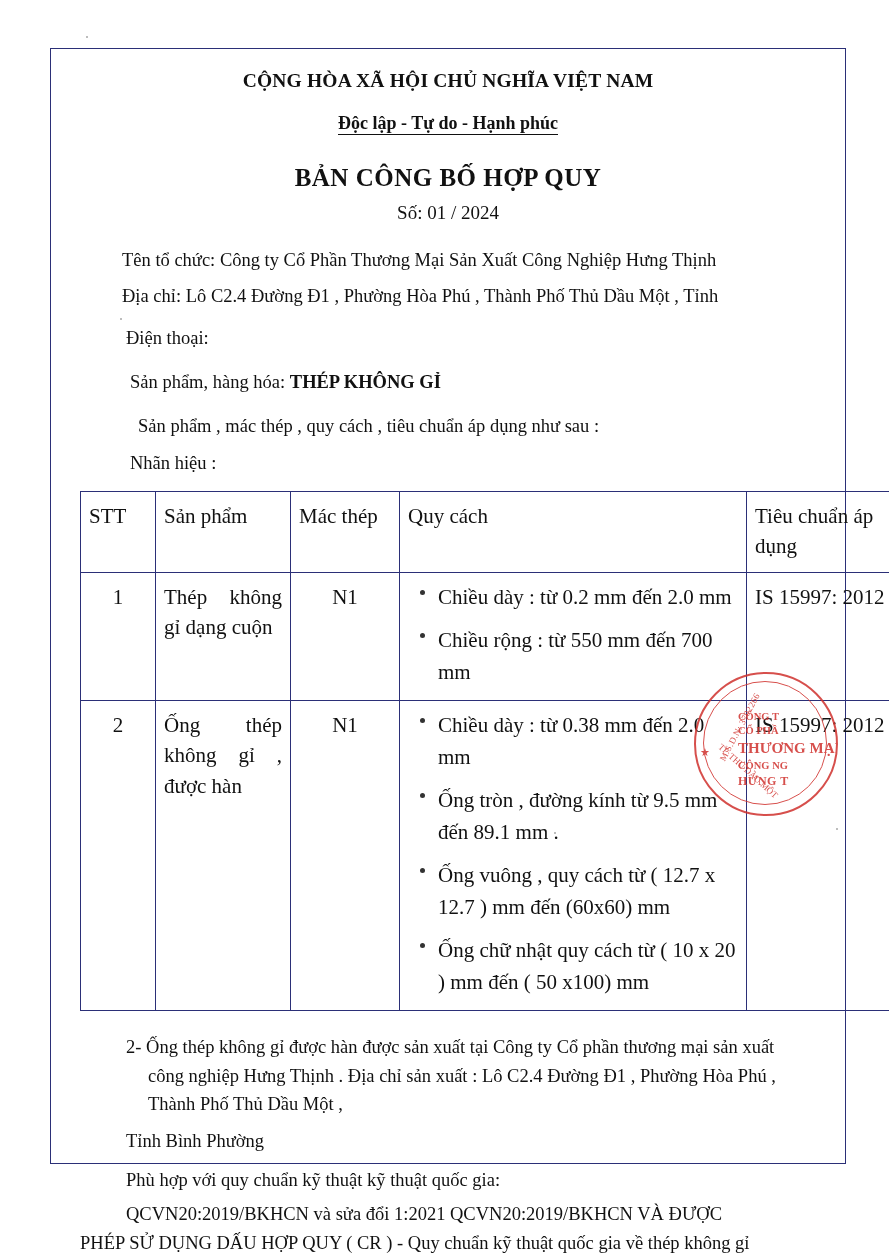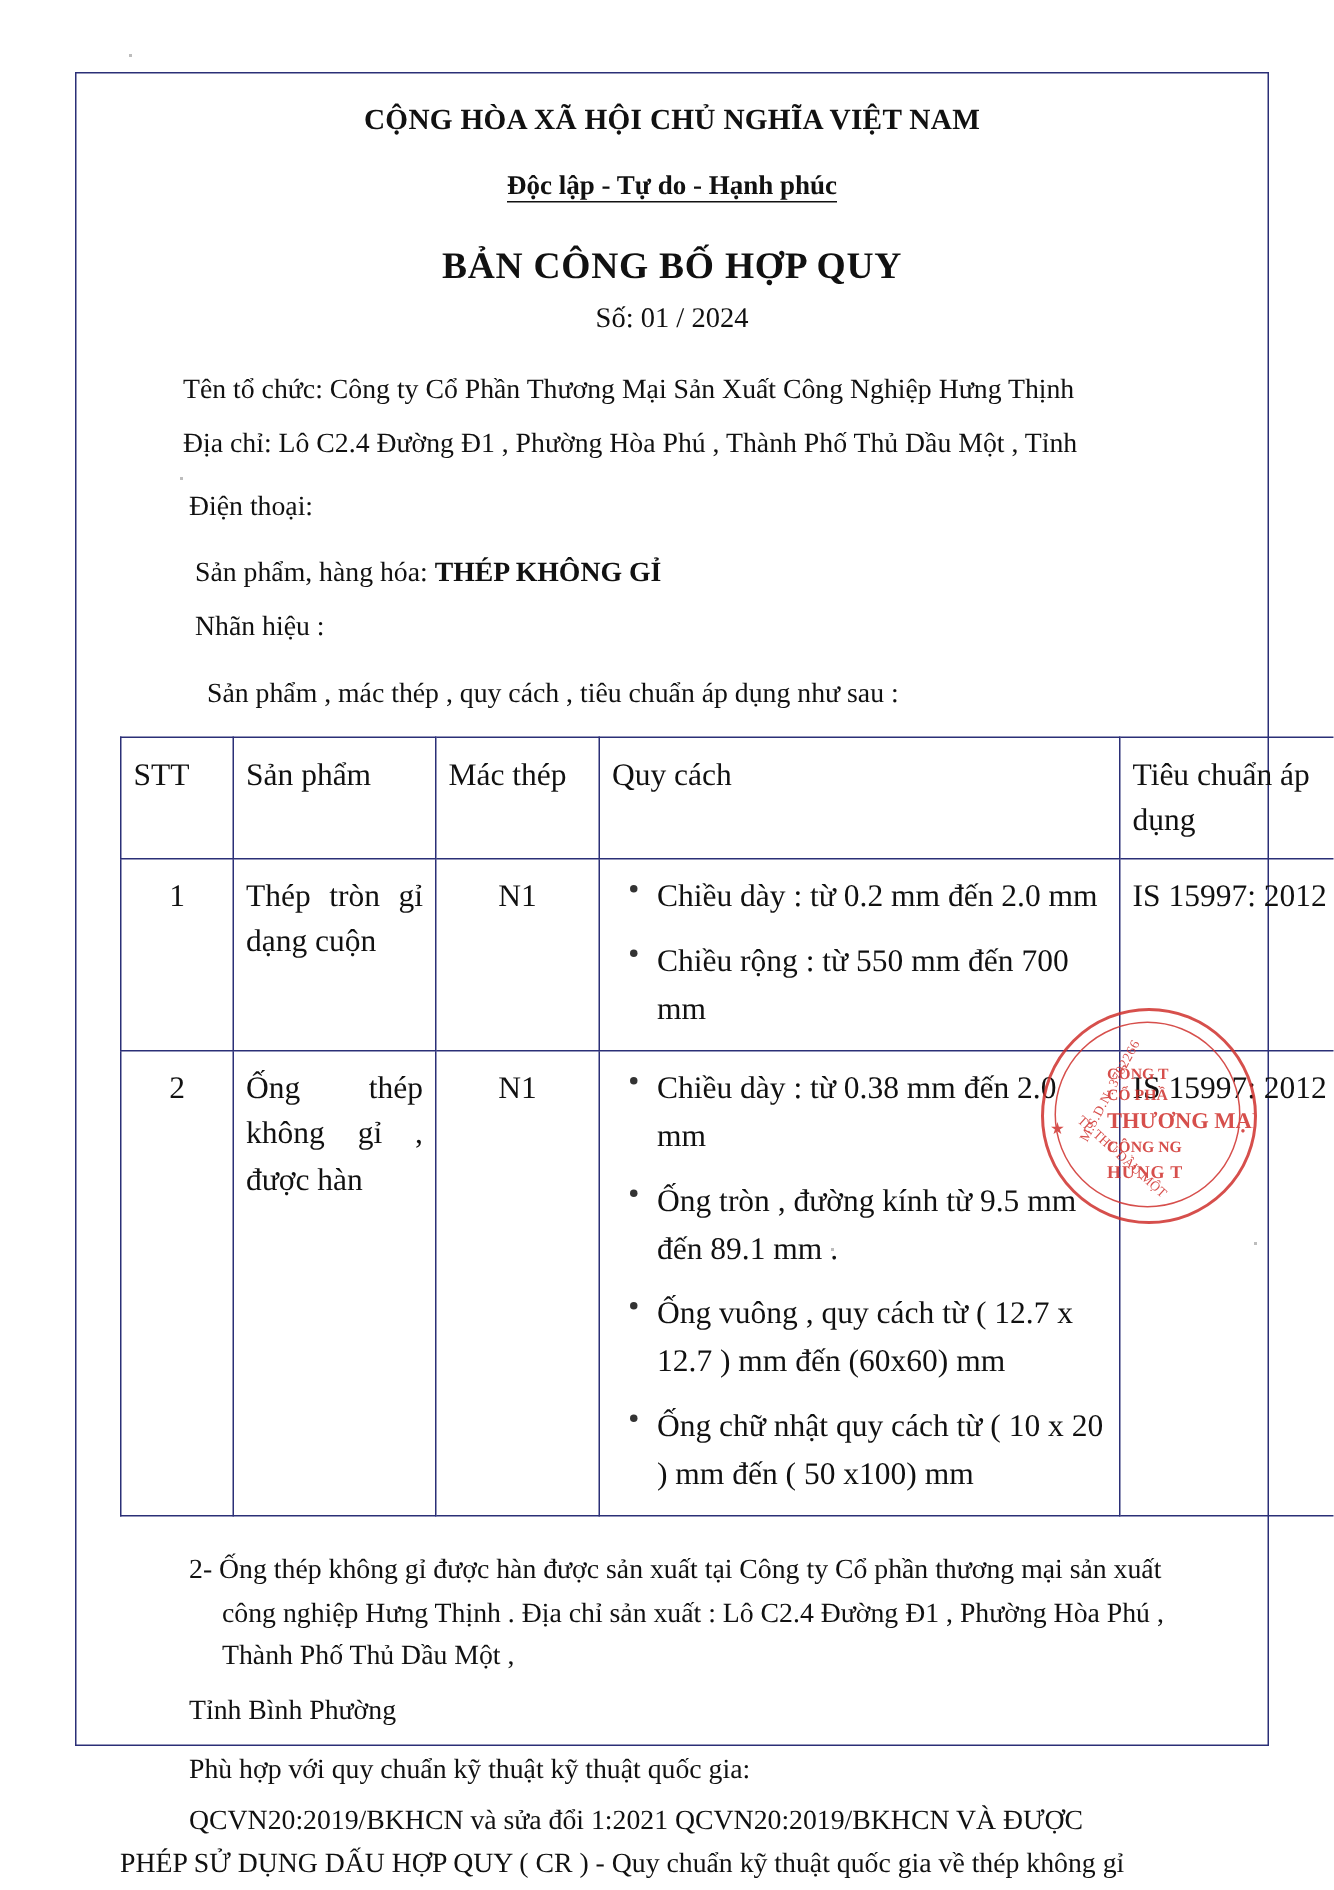--- a/index.html
+++ b/index.html
@@ -220,41 +220,41 @@
     <div class="para p-phone">
       <span>Điện thoại:</span>
       <span></span>
     </div>
 
     <div class="para p-prod">
       <span>Sản phẩm, hàng hóa:</span>
       <span class="bold">THÉP KHÔNG GỈ</span>
     </div>
 
+    <div class="para p-intro">Sản phẩm , mác thép , quy cách , tiêu chuẩn áp dụng như sau :</div>
+
     <div class="para p-brand">
       <span>Nhãn hiệu :</span>
       <span></span>
     </div>
-
-    <div class="para p-intro">Sản phẩm , mác thép , quy cách , tiêu chuẩn áp dụng như sau :</div>
 
     <table class="main">
       <thead>
         <tr>
           <th class="col-stt">STT</th>
           <th class="col-prod">Sản phẩm</th>
           <th class="col-mac">Mác thép</th>
           <th class="col-quy">Quy cách</th>
           <th class="col-tc">Tiêu chuẩn áp dụng</th>
         </tr>
       </thead>
       <tbody>
         <tr>
           <td class="col-stt center-cell">1</td>
-          <td class="col-prod justify-cell">Thép tròn gỉ dạng cuộn</td>
+          <td class="col-prod justify-cell">Thép không gỉ dạng cuộn</td>
           <td class="col-mac center-cell">N1</td>
           <td class="col-quy">
             <ul class="specs">
               <li>Chiều dày : từ 0.2 mm đến 2.0 mm</li>
               <li>Chiều rộng : từ 550 mm đến 700 mm</li>
             </ul>
           </td>
           <td class="col-tc">IS 15997: 2012</td>
         </tr>
         <tr>

